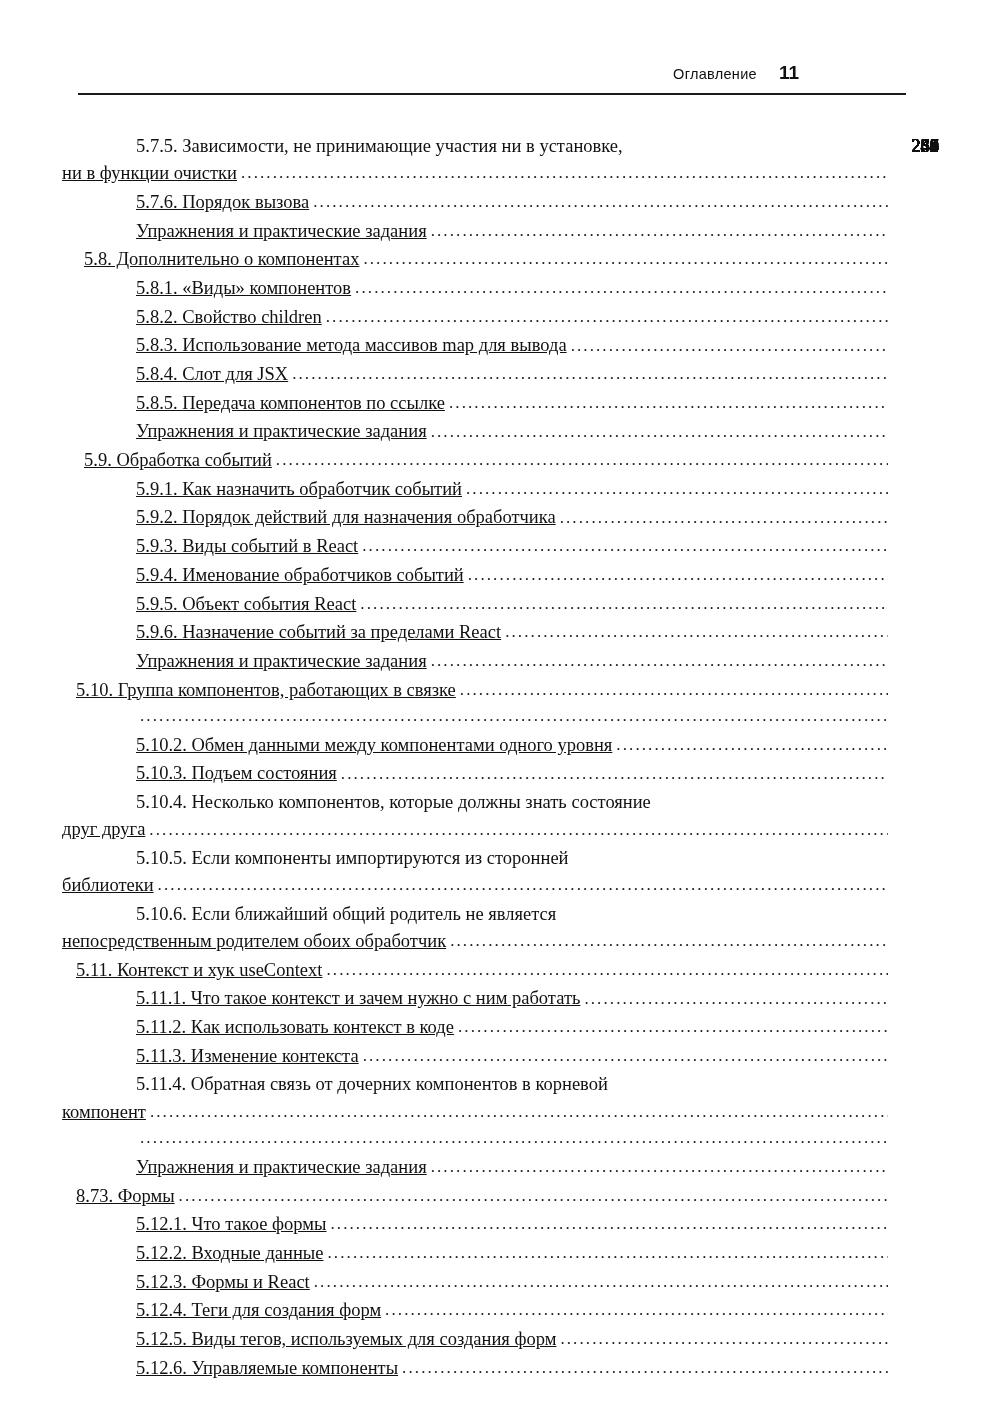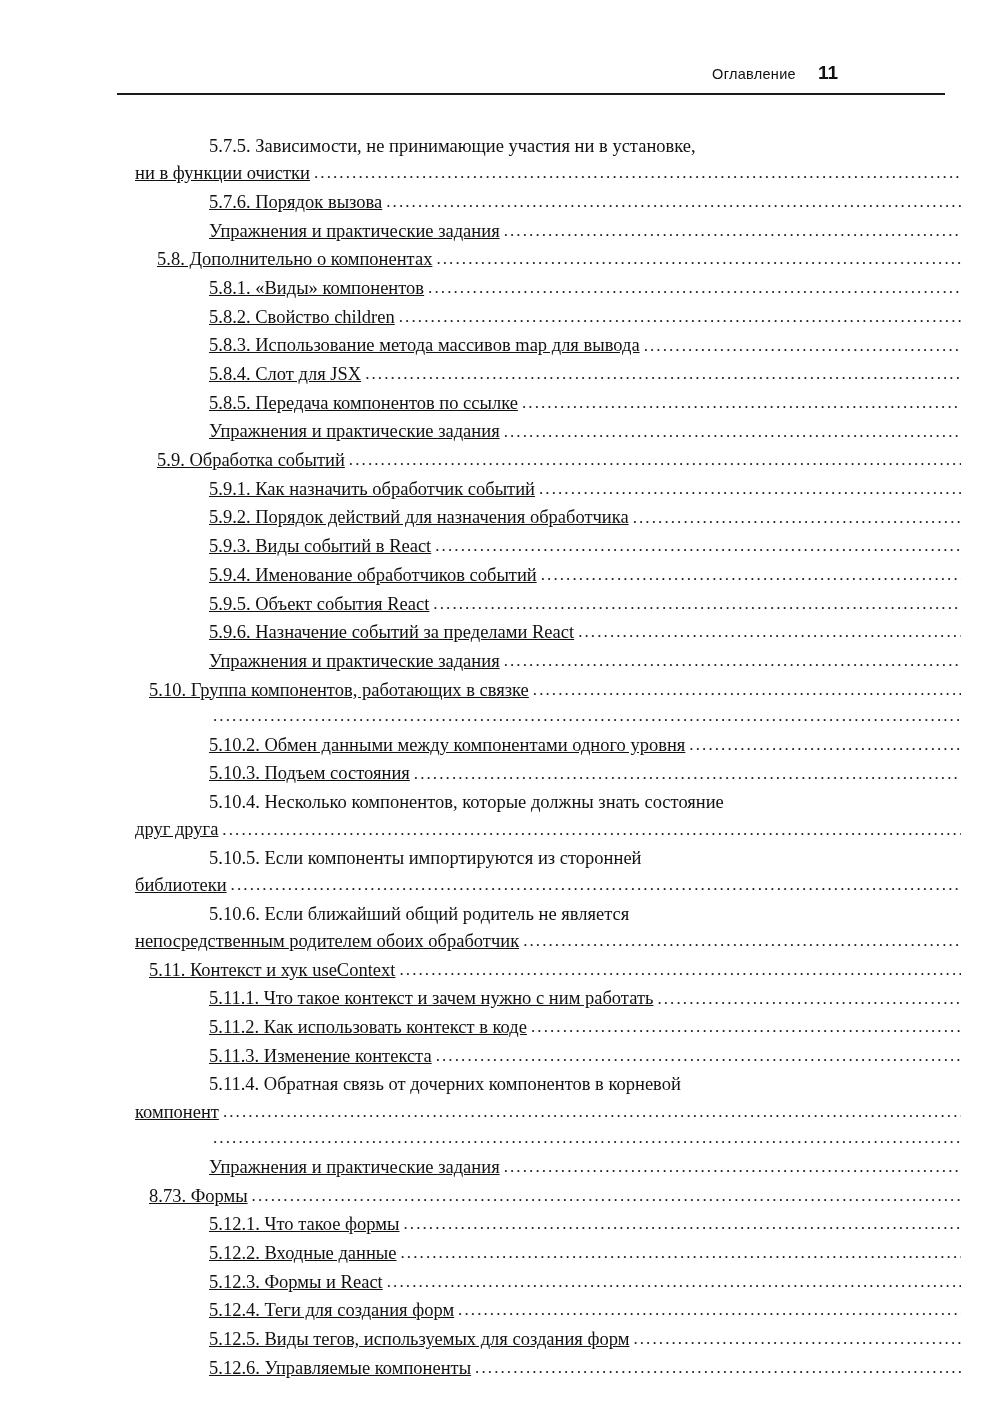--- a/index.html
+++ b/index.html
@@ -14,21 +14,20 @@
     color: #111111;
     position: relative;
     overflow: hidden;
   }
   .page {
     position: absolute;
     top: 0; left: 0;
     width: 877px;
     height: 1416px;
     box-sizing: border-box;
-    margin-left: 39px;
   }
   .header {
     position: absolute;
     top: 62px;
     left: 78px;
     right: 78px;
     display: flex;
     align-items: baseline;
     justify-content: flex-end;
     gap: 22px;
@@ -49,21 +48,21 @@
     position: absolute;
     top: 93px;
     left: 78px;
     width: 828px;
     height: 1.6px;
     background: #1a1a1a;
   }
   .toc {
     position: absolute;
     top: 133px;
-    left: 96px;
+    left: 62px;
     width: 828px;
   }
   .entry {
     display: flex;
     align-items: flex-end;
     font-size: 18.5px;
     line-height: 1.47;
     margin-bottom: 1.5px;
     white-space: nowrap;
   }

